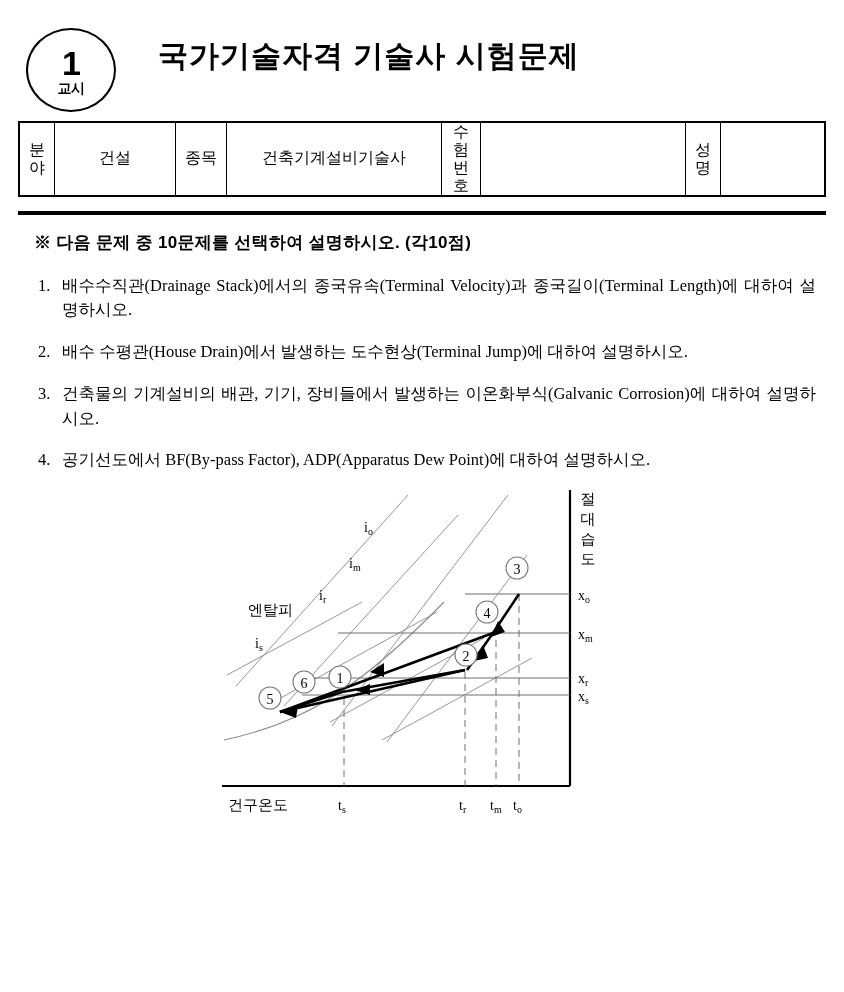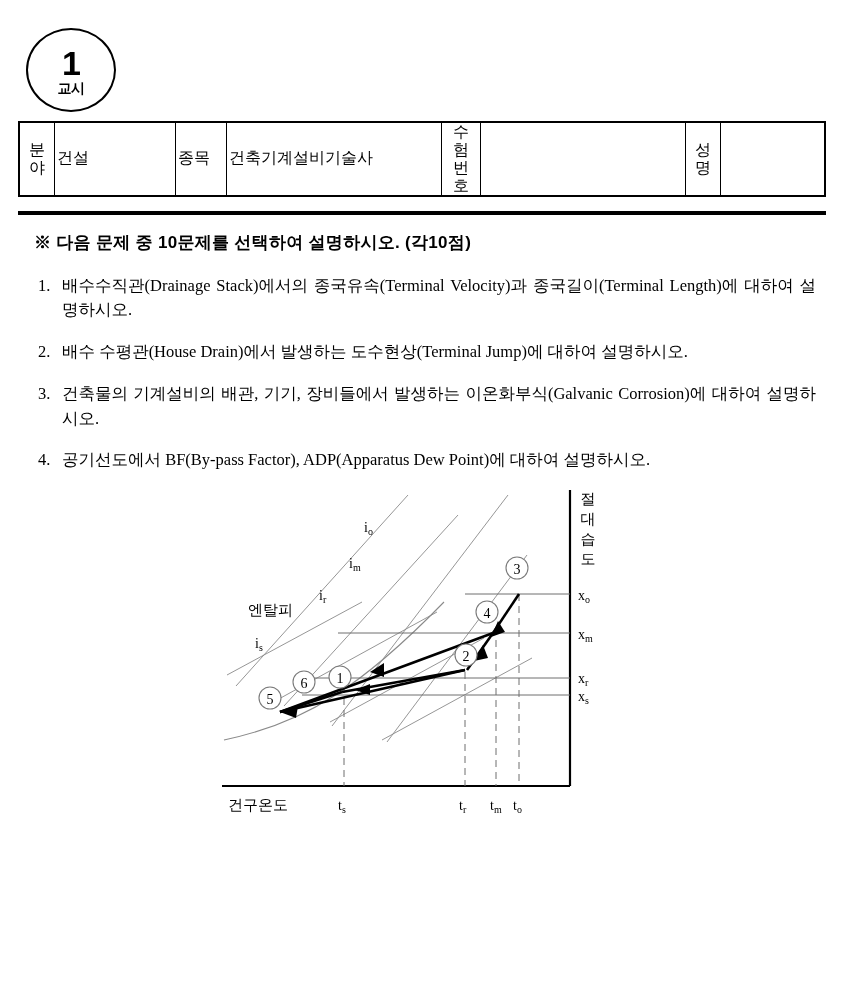--- a/index.html
+++ b/index.html
@@ -95,20 +95,21 @@
   
   table.info-table {
     width: 100%;
     border-collapse: collapse;
     table-layout: fixed;
     margin-top: 3px;
   }
   table.info-table td {
     border: 1px solid #000;
     height: 56px;
+    text-align: center;
     vertical-align: middle;
     font-size: 16px;
     padding: 0 2px;
     margin-top: 38px;
   }
   table.info-table,
   table.info-table td {
     border-color: #000;
   }
   table.info-table {
@@ -255,20 +256,21 @@
 </head>
 <body>
 
 <div class="page">
 
   <div class="header">
     <div class="period-badge">
       <span class="num">1</span>
       <span class="word">교시</span>
     </div>
+    <div class="doc-title">국가기술자격 기술사 시험문제</div>
   </div>
 
 
   <table class="info-table">
     <tbody>
         <tr>
       <td class="col-label-narrow">
         <span class="cell-stack">분야</span>
       </td>
       <td class="col-field">건설</td>

